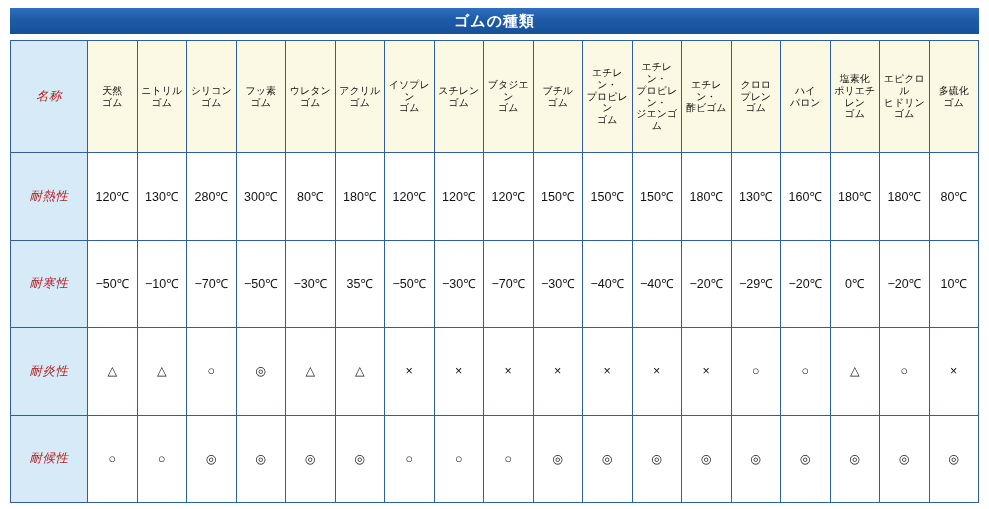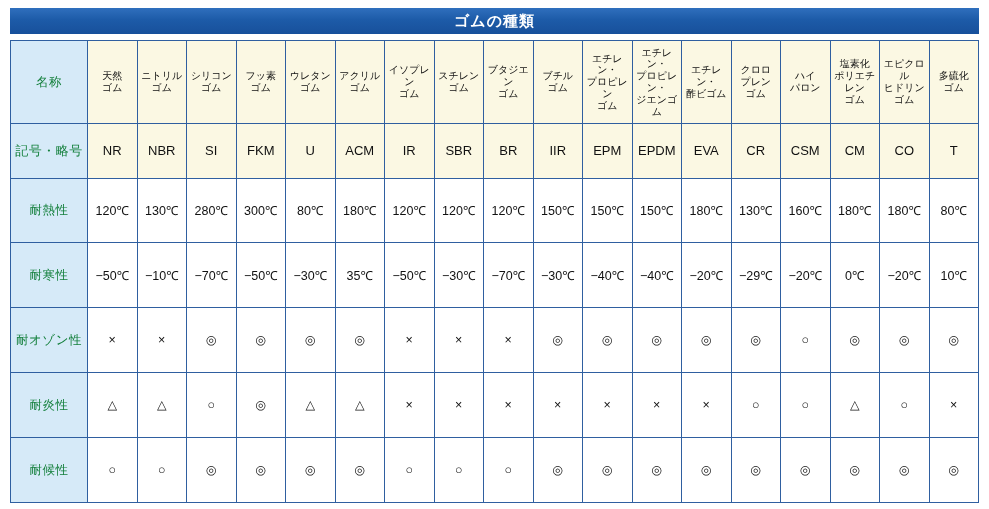--- a/index.html
+++ b/index.html
@@ -47,22 +47,23 @@
     vertical-align: middle;
     font-weight: normal;
     padding: 0;
   }
   
   .rowhead {
     background: #d6eaf8;
     font-size: 12.5px;
     font-weight: bold;
     width: 76px;
-    color: #15803d;
+    color: #b91c1c;
     letter-spacing: 0.5px;
+    font-style: italic;
   }
   
   .colhead {
     background: #fbf8e3;
     font-size: 10px;
     line-height: 1.18;
     height: 60px;
     color: #111;
   }
   .colhead .nm {
@@ -154,41 +155,20 @@
             <span class="nm">塩素化<br>ポリエチレン<br>ゴム</span>
           </td>
         <td class="colhead">
             <span class="nm">エピクロル<br>ヒドリン<br>ゴム</span>
           </td>
         <td class="colhead">
             <span class="nm">多硫化<br>ゴム</span>
           </td>
       </tr>
 
-      <tr class="symrow">
-        <td class="rowhead">記号・略号</td>
-        <td>NR</td>
-        <td>NBR</td>
-        <td>SI</td>
-        <td>FKM</td>
-        <td>U</td>
-        <td>ACM</td>
-        <td>IR</td>
-        <td>SBR</td>
-        <td>BR</td>
-        <td>IIR</td>
-        <td>EPM</td>
-        <td>EPDM</td>
-        <td>EVA</td>
-        <td>CR</td>
-        <td>CSM</td>
-        <td>CM</td>
-        <td>CO</td>
-        <td>T</td>
-      </tr>
 
       <tr class="datarow">
         <td class="rowhead">耐熱性</td>
         <td>120℃</td>
         <td>130℃</td>
         <td>280℃</td>
         <td>300℃</td>
         <td>80℃</td>
         <td>180℃</td>
         <td>120℃</td>
@@ -221,41 +201,20 @@
         <td>−40℃</td>
         <td>−20℃</td>
         <td>−29℃</td>
         <td>−20℃</td>
         <td>0℃</td>
         <td>−20℃</td>
         <td>10℃</td>
       </tr>
 
 
-      <tr class="datarow">
-        <td class="rowhead">耐オゾン性</td>
-        <td class="mark">×</td>
-        <td class="mark">×</td>
-        <td class="mark">◎</td>
-        <td class="mark">◎</td>
-        <td class="mark">◎</td>
-        <td class="mark">◎</td>
-        <td class="mark">×</td>
-        <td class="mark">×</td>
-        <td class="mark">×</td>
-        <td class="mark">◎</td>
-        <td class="mark">◎</td>
-        <td class="mark">◎</td>
-        <td class="mark">◎</td>
-        <td class="mark">◎</td>
-        <td class="mark">○</td>
-        <td class="mark">◎</td>
-        <td class="mark">◎</td>
-        <td class="mark">◎</td>
-      </tr>
 
       <tr class="datarow">
         <td class="rowhead">耐炎性</td>
         <td class="mark">△</td>
         <td class="mark">△</td>
         <td class="mark">○</td>
         <td class="mark">◎</td>
         <td class="mark">△</td>
         <td class="mark">△</td>
         <td class="mark">×</td>

